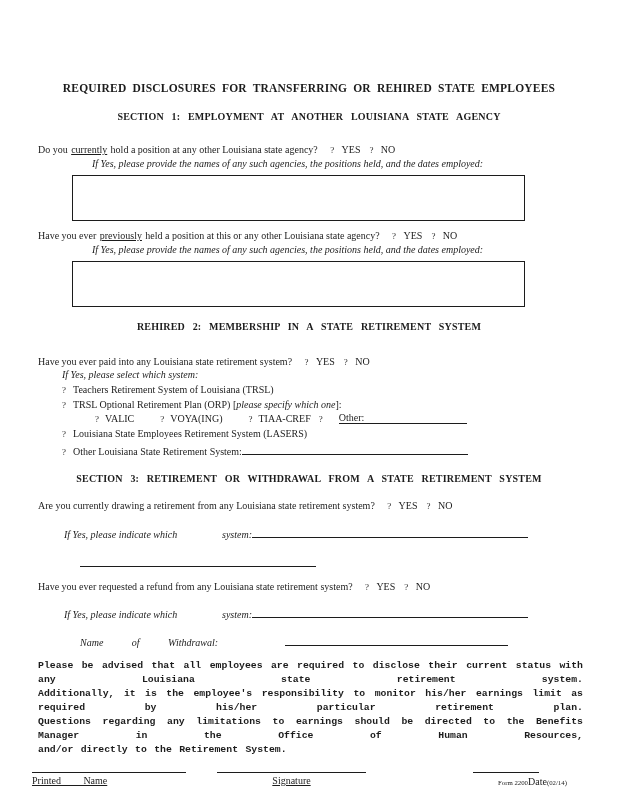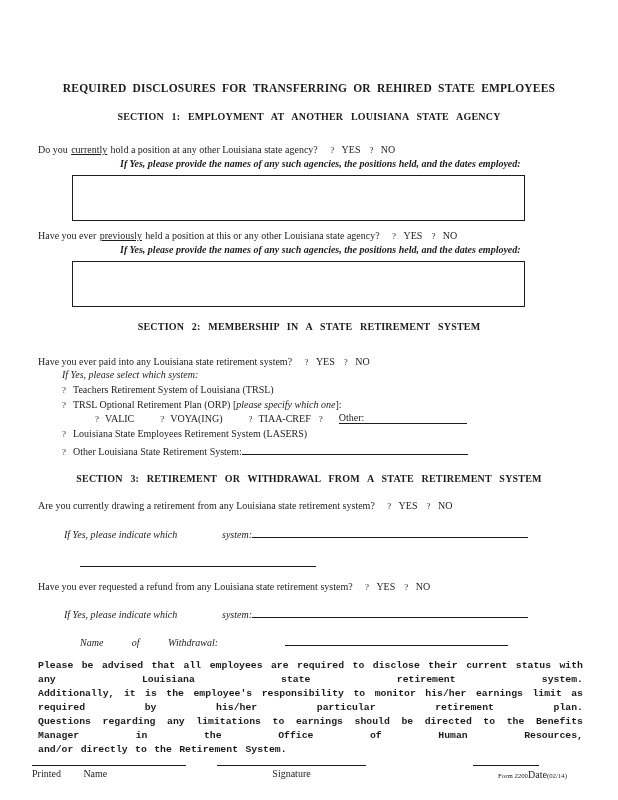--- a/index.html
+++ b/index.html
@@ -29,21 +29,21 @@
   }
   .sh1{margin-top:17px}
   .sh2{margin-top:14px}
   .sh3{margin-top:16px}
   .q{margin-left:38px;font-size:10px;white-space:nowrap;}
   .q span + span{margin-left:3.4px;}
   .u{text-decoration:underline;}
   .yn{margin-left:10px;}
   .cb{font-size:9px;color:#2a2a2a;}
   .yn .cb{margin:0 4px 0 9px;}
-  .note{margin-left:120px;margin-top:3px;font-style:italic;white-space:nowrap;font-weight:bold;}
+  .note{margin-left:92px;margin-top:3px;font-style:italic;white-space:nowrap;}
   .bigbox{
     margin:6px 0 0 72px;
     width:451px;height:44px;
     border:1.5px solid #1c1c1c;
     background:#fff;
   }
   .mt19{margin-top:22px}.mt9{margin-top:9px}.mt24{margin-top:24px}
   .mt16{margin-top:16px}.mt15{margin-top:15px}.mt14{margin-top:14px}
   .s2note{margin-left:62px;margin-top:2px;font-style:italic;}
   .s2item{margin-left:62px;margin-top:4px;white-space:nowrap;}
@@ -76,21 +76,21 @@
     width:545px;
     font-weight:bold;
     font-size:9.8px;
     line-height:14px;
     word-spacing:1.5px;
     font-family:Liberation Mono, monospace;
   }
   .jline{text-align:justify;text-align-last:justify;}
   .jline.last{text-align:left;text-align-last:left;}
   .footer{position:relative;height:48px;margin-top:8px;}
-  .sigseg{position:absolute;top:0;border-top:1px solid #1c1c1c;}
+  .sigseg{position:absolute;top:7px;border-top:1px solid #1c1c1c;text-decoration:underline;}
   .seg1{left:32px;width:154px;}
   .seg2{left:217px;width:149px;}
   .seg3{left:473px;width:66px;}
   .seglbl{margin-top:2px;font-size:10px;}
   .seg1 .seglbl{word-spacing:20px;}
   .seg2 .seglbl{text-align:center;}
   .datecluster{position:absolute;left:25px;top:3px;white-space:nowrap;}
   .tiny{font-size:6.8px;}
 </style>
 </head>
@@ -107,21 +107,21 @@
   </div>
   <div class="note">If Yes, please provide the names of any such agencies, the positions held, and the dates employed:</div>
   <div class="bigbox"></div>
 
   <div class="q mt9">
     <span>Have you ever</span><span class="u">previously</span><span>held a position at this or any other Louisiana state agency?</span><span class="yn"><span class="cb">?</span><span>YES</span><span class="cb">?</span><span>NO</span></span>
   </div>
   <div class="note">If Yes, please provide the names of any such agencies, the positions held, and the dates employed:</div>
   <div class="bigbox"></div>
 
-  <div class="sechead sh2">SECTION 2: MEMBERSHIP IN A STATE RETIREMENT SYSTEM</div>
+  <div class="sechead sh2">REHIRED 2: MEMBERSHIP IN A STATE RETIREMENT SYSTEM</div>
 
   <div class="q mt24">
     <span>Have you ever paid into any Louisiana state retirement system?</span><span class="yn"><span class="cb">?</span><span>YES</span><span class="cb">?</span><span>NO</span></span>
   </div>
   <div class="s2note">If Yes, please select which system:</div>
 
   <div class="s2item">
     <span class="cb">?</span><span>Teachers Retirement System of Louisiana (TRSL)</span>
   </div>
 

